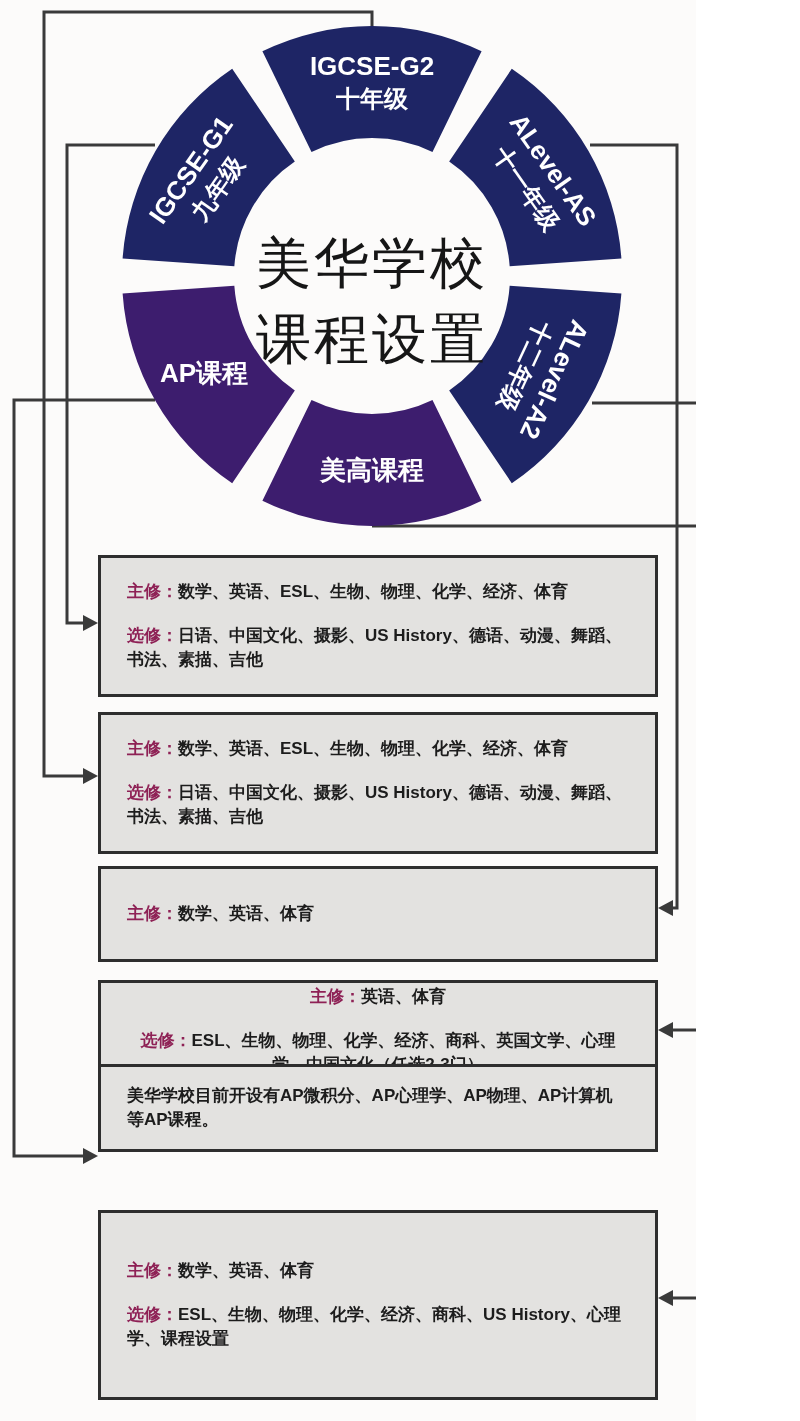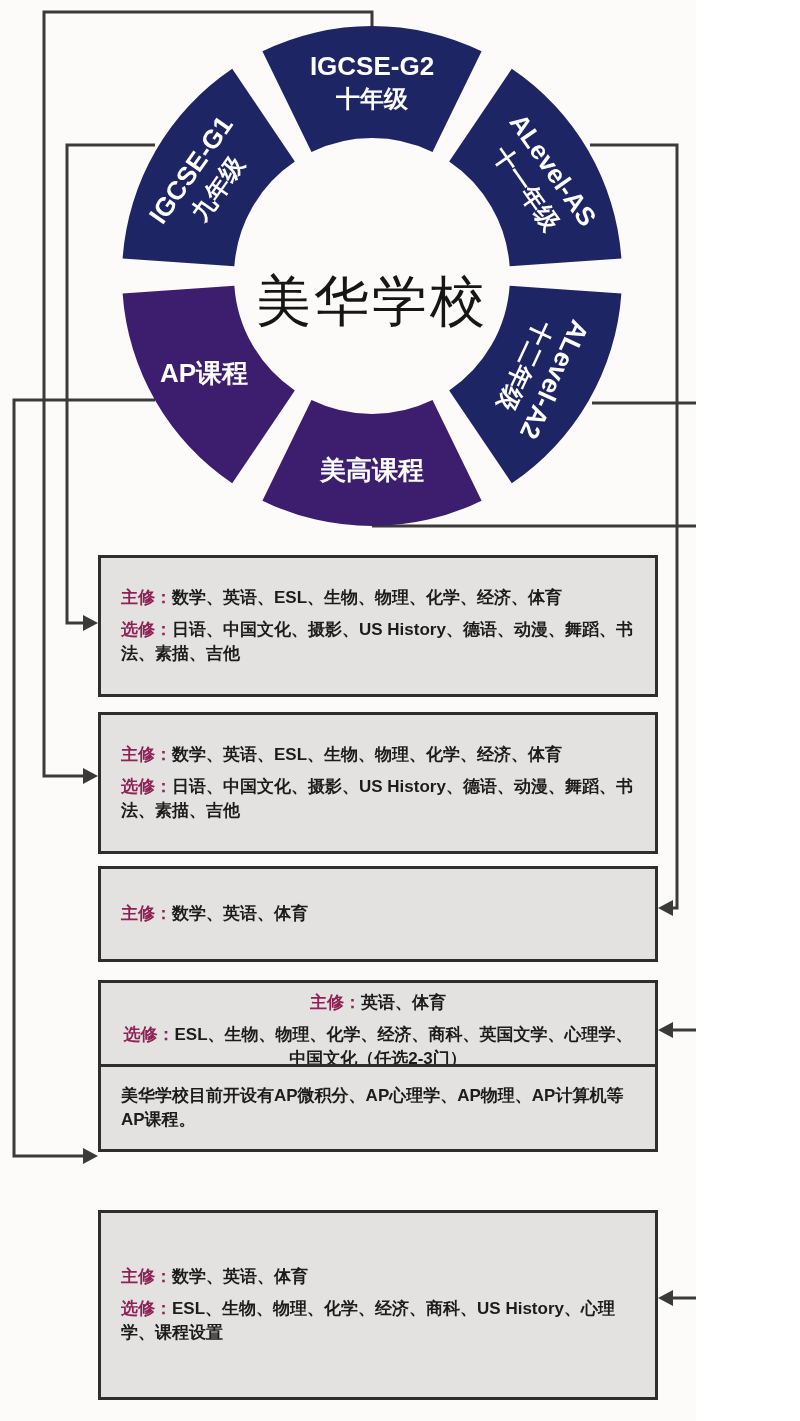--- a/index.html
+++ b/index.html
@@ -14,21 +14,21 @@
     text-align:right;font-size:55px;font-weight:500;letter-spacing:3px;
     line-height:1.38;color:#161616;white-space:nowrap;margin-top:30px;
   }
   .course-box{
     position:absolute;box-sizing:border-box;
     background:#e3e2e0;border:3px solid #2e2e2e;
     display:flex;flex-direction:column;justify-content:center;
     padding:10px 16px;font-size:17px;font-weight:700;color:#1c1c1c;
     line-height:1.42;
   }
-  .course-box p{margin:4px;}
+  .course-box p{margin:10px;}
   .course-box p.spaced{margin-top:9px;}
   .run-label{color:#8e2155;}
 </style>
 </head>
 <body>
 
 <div class="canvas">
   <svg class="diagram-svg" viewBox="0 0 800 1421" xmlns="http://www.w3.org/2000/svg">
       <g>
         <polyline points="372,28 372,12 44,12 44,776 84,776" fill="none" stroke="#3a3a3a" stroke-width="3"></polyline>
@@ -70,20 +70,21 @@
         </g>
         <path d="M122.60898743504393,258.5608815639687 A250 250 0 0 1 232.20177413231318,68.74060686123966 L294.8313793210369,161.59281498740427 A138 138 0 0 0 234.33616106414425,266.3736066233107 Z" fill="#1e2565"></path>
         <g transform="translate(203.9910716658189,178.99999999999997) rotate(-55)">
           <text y="-7" font-size="26" text-anchor="middle" fill="#ffffff" font-weight="700">IGCSE-G1</text>
           <text y="25" font-size="24" text-anchor="middle" fill="#ffffff" font-weight="700">九年级</text>
         </g>
       </g>
     </svg>
   <div class="center-title">
     <div>美华学校</div>
+    <div>课程设置</div>
   </div>
   <div>
       <div class="course-box" style="left: 98px; top: 555px; width: 560px; height: 142px;">
         <p><span class="run-label">主修：</span><span>数学、英语、ESL、生物、物理、化学、经济、体育</span></p>
         <p><span class="run-label">选修：</span><span>日语、中国文化、摄影、US History、德语、动漫、舞蹈、书法、素描、吉他</span></p>
       </div>
       <div class="course-box" style="left: 98px; top: 712px; width: 560px; height: 142px;">
         <p><span class="run-label">主修：</span><span>数学、英语、ESL、生物、物理、化学、经济、体育</span></p>
         <p><span class="run-label">选修：</span><span>日语、中国文化、摄影、US History、德语、动漫、舞蹈、书法、素描、吉他</span></p>
       </div>

